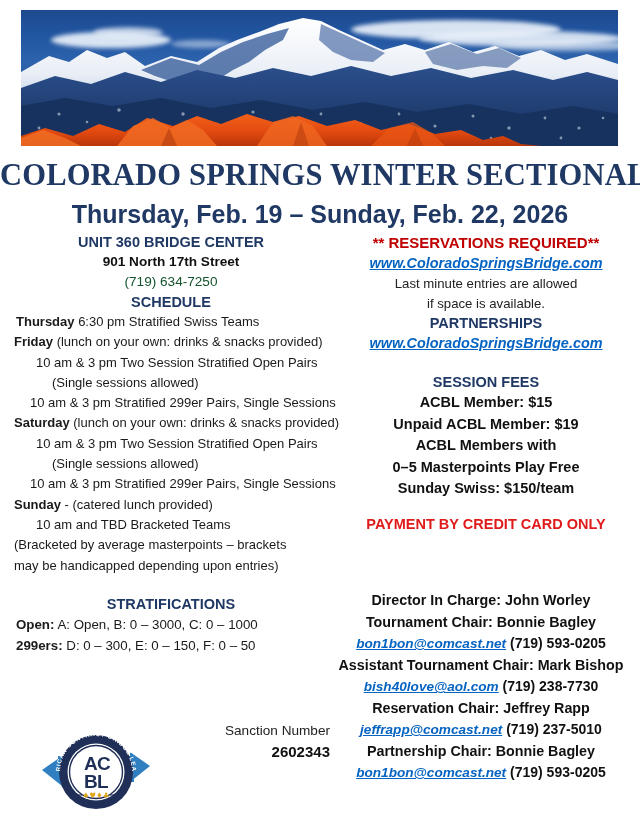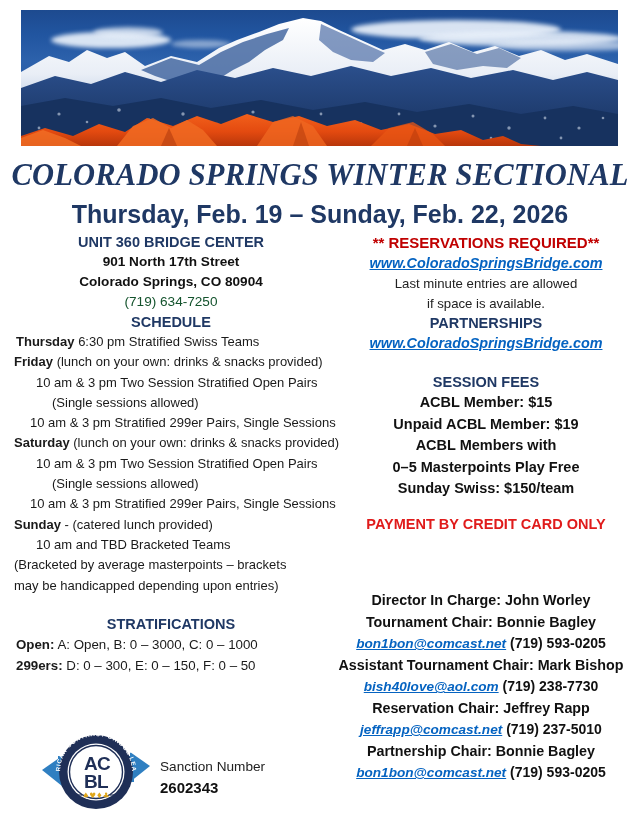--- a/index.html
+++ b/index.html
@@ -46,21 +46,20 @@
   .c6 { left: 150px; top: 30px;  width: 60px;  height: 8px;  opacity:.55;}
 
   .hero svg { position: absolute; left: 0; top: 0; }
 
   
   .main-title {
     position: absolute;
     left: 0; right: 0; top: 158px;
     text-align: center;
     font-family: "Liberation Serif", "DejaVu Serif", serif;
-    font-style: italic;
     font-weight: 700;
     font-size: 30.5px;
     letter-spacing: 0.2px;
     color: #1f3864;
     white-space: nowrap;
   }
   .date-line {
     position: absolute;
     left: 0; right: 0; top: 200px;
     text-align: center;
@@ -201,23 +200,23 @@
     font-weight: 700;
     color: #111;
     font-style: normal;
     text-decoration: none;
   }
 
   
   .sanction {
     position: absolute;
     left: 160px;
-    top: 756px;
+    top: 720px;
     width: 170px;
-    text-align: left;
+    text-align: right;
   }
   .sanction .label {
     font-size: 13.6px;
     line-height: 21px;
     color: #222;
   }
   .sanction .num {
     font-size: 15px;
     font-weight: 700;
     line-height: 22px;
@@ -322,21 +321,20 @@
     <path d="M386,136 L394,118 L402,136 Z" fill="#a83209" opacity="0.4"></path>
   </svg>
 </div>
 
 <div class="main-title">COLORADO SPRINGS WINTER SECTIONAL</div>
 <div class="date-line">Thursday, Feb. 19 – Sunday, Feb. 22, 2026</div>
 
 <div class="col-left">
   <p class="hdr-blue">UNIT 360 BRIDGE CENTER</p>
   <p class="bold-line">901 North 17th Street</p>
-  <p class="bold-line">Colorado Springs, CO  80904</p>
   <p class="plain-line">(719) 634-7250</p>
   <p class="hdr-blue">SCHEDULE</p>
 
   <div id="schedule-rows">
       <p class="sch l"><b>Thursday</b><span> 6:30 pm Stratified Swiss Teams</span></p>
       <p class="sch i4"><b>Friday</b><span> (lunch on your own: drinks &amp; snacks provided)</span></p>
       <p class="sch i1"><span>10 am &amp; 3 pm Two Session Stratified Open Pairs</span></p>
       <p class="sch i2"><span>(Single sessions allowed)</span></p>
       <p class="sch i3"><span>10 am &amp; 3 pm Stratified 299er Pairs, Single Sessions</span></p>
       <p class="sch i4"><b>Saturday</b><span> (lunch on your own: drinks &amp; snacks provided)</span></p>

